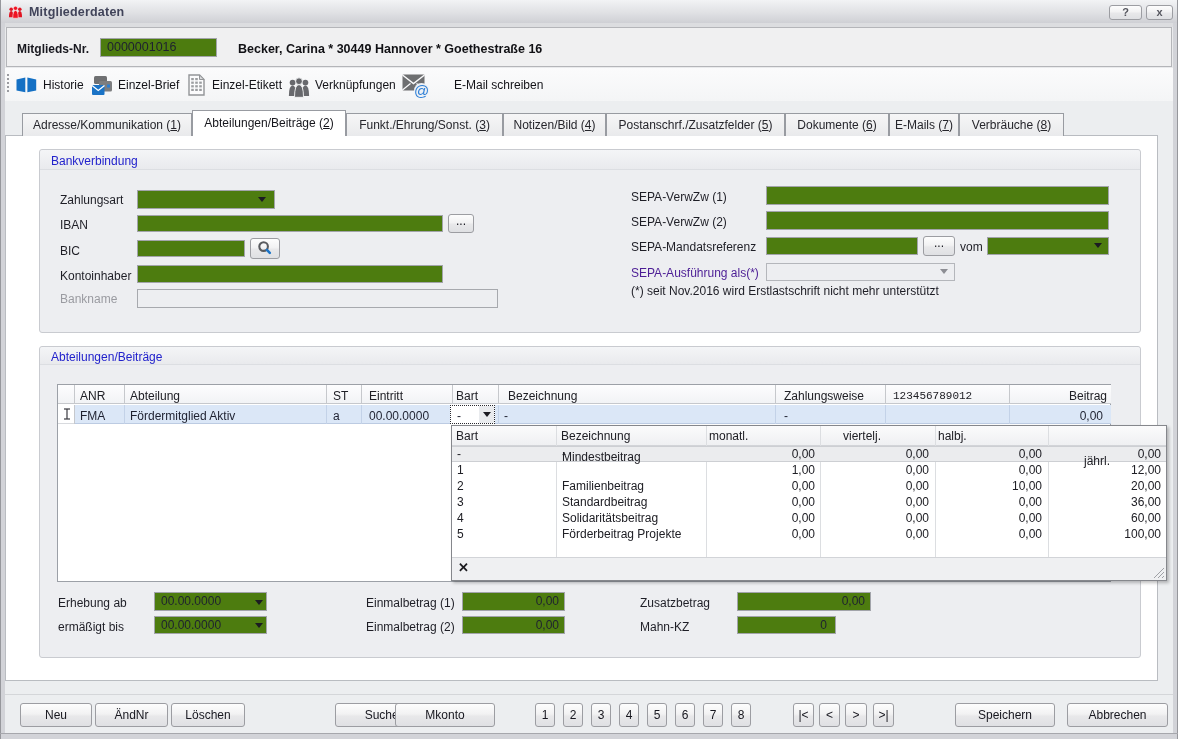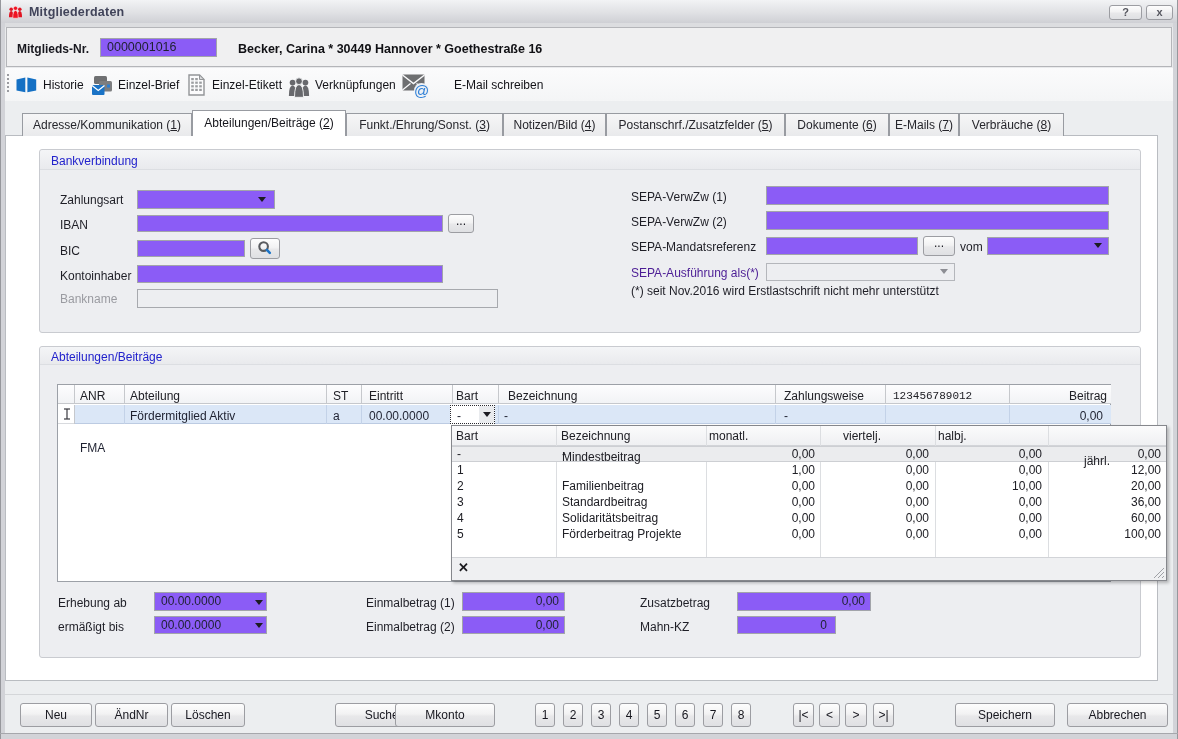--- a/index.html
+++ b/index.html
@@ -1,19 +1,19 @@
 <!DOCTYPE html>
 <html><head><meta charset="utf-8">
 <style>
 *{margin:0;padding:0;box-sizing:border-box;}
 html,body{width:1178px;height:739px;overflow:hidden;}
 body{font-family:"Liberation Sans",sans-serif;position:relative;background:#e9eaec;}
 .abs{position:absolute;}
 .lbl{font-size:12px;color:#1e1e26;}
-.inp{position:absolute;background:#8b5cf6;border:1px solid #a2a4aa;font-size:12px;color:#1e2130;}
+.inp{position:absolute;background:#4d7c0f;border:1px solid #a2a4aa;font-size:12px;color:#1e2130;}
 .btn3{position:absolute;border:1px solid #9c9da2;border-radius:3px;background:linear-gradient(#fdfdfd,#f2f2f3 45%,#e8e8ea 55%,#dfe0e3);font-size:12px;color:#17171f;text-align:center;}
 .arr{position:absolute;width:0;height:0;border-left:4px solid transparent;border-right:4px solid transparent;border-top:5px solid #1c1c22;}
 </style></head>
 <body>
 
 <div class="abs" style="left:0;top:0;width:1178px;height:23px;background:linear-gradient(#f2f3f5,#e0e1e4 55%,#cfd0d5 100%);"></div>
 <div class="abs" style="left:0;top:23px;width:1178px;height:4px;background:#dcdde0;"></div>
 <svg class="abs" style="left:8px;top:4px;" width="15" height="15" viewBox="0 0 17 16">
   <g fill="#e11422">
     <circle cx="3.6" cy="5.4" r="2"></circle>
@@ -191,21 +191,21 @@
     <div class="abs" style="left:775px;top:405px;width:1px;height:19px;background:#c3d2e8;"></div>
     <div class="abs" style="left:885px;top:405px;width:1px;height:19px;background:#c3d2e8;"></div>
     <div class="abs" style="left:1009px;top:405px;width:1px;height:19px;background:#c3d2e8;"></div>
     <svg class="abs" style="left:63px;top:408px;" width="8" height="12" viewBox="0 0 8 12">
       <g stroke="#3a3a40" stroke-width="1.2">
         <line x1="1" y1="1" x2="7" y2="1"></line>
         <line x1="1" y1="11" x2="7" y2="11"></line>
         <line x1="4" y1="1" x2="4" y2="11"></line>
       </g>
     </svg>
-    <div class="abs" style="left:80px;top:409px;font-size:12px;color:#1e2130;white-space:nowrap;margin-top:32px;">FMA</div>
+    <div class="abs" style="left:80px;top:409px;font-size:12px;color:#1e2130;white-space:nowrap;">FMA</div>
     <div class="abs" style="left:130px;top:409px;font-size:12px;color:#1e2130;white-space:nowrap;">Fördermitglied Aktiv</div>
     <div class="abs" style="left:333px;top:409px;font-size:12px;color:#1e2130;white-space:nowrap;">a</div>
     <div class="abs" style="left:369px;top:409px;font-size:12px;color:#1e2130;white-space:nowrap;">00.00.0000</div>
     <div class="abs" style="left:504px;top:409px;font-size:12px;color:#1e2130;white-space:nowrap;">-</div>
     <div class="abs" style="left:784px;top:409px;font-size:12px;color:#1e2130;white-space:nowrap;">-</div>
     <div class="abs" style="left:1009px;top:409px;width:94px;text-align:right;font-size:12px;color:#1e2130;">0,00</div>
     <div class="abs" style="left:450px;top:405px;width:45px;height:19px;background:#fff;border:1px dotted #2a2a30;"></div>
     <div class="abs" style="left:479px;top:406px;width:15px;height:17px;background:#e9ebee;"></div>
     <div class="abs" style="left:457px;top:409px;font-size:12px;color:#1e2130;">-</div>
     <div class="arr" style="left:483px;top:412px;border-left-width:4px;border-right-width:4px;border-top-width:5px;"></div>

